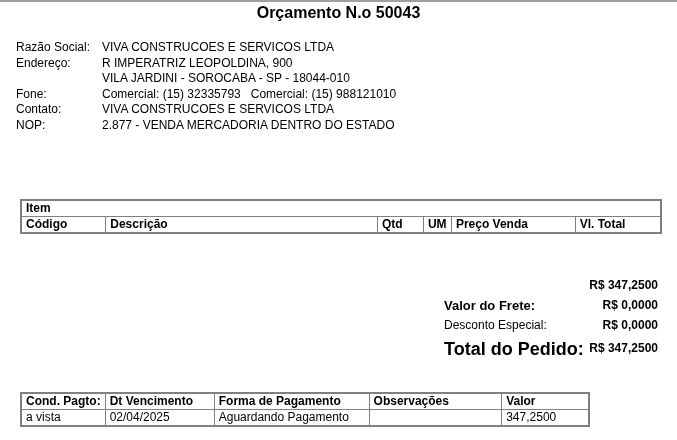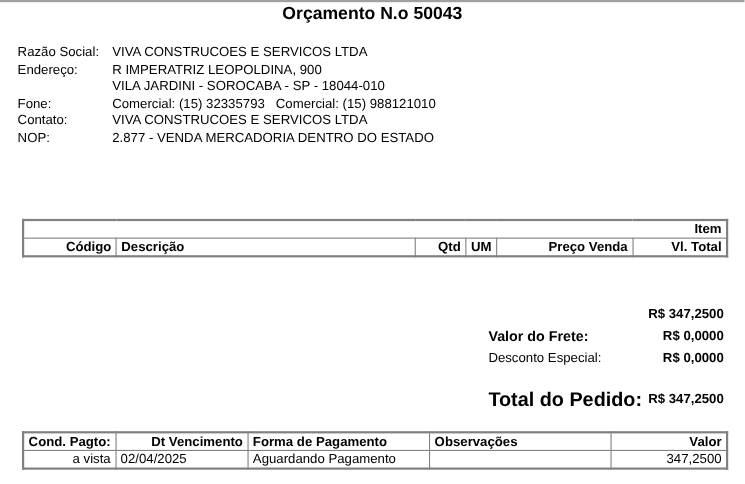--- a/index.html
+++ b/index.html
@@ -14,26 +14,26 @@
   .info-row { height: 15.5px; line-height: 15.5px; white-space: nowrap; }
   .info-label { display: inline-block; width: 86px; }
   .info-row.bold { font-weight: bold; }
   .ie-gap { display: inline-block; width: 30px; }
   .fone-gap { display: inline-block; width: 10px; }
 
   table.grid { position: absolute; border-collapse: collapse; font-size: 12px; }
   table.grid td, table.grid th { border: 1px solid #808080; padding: 0 4px; height: 15px; line-height: 15px; white-space: nowrap; }
   table.grid { border: 2px solid #808080; }
   th { font-weight: bold; }
-  .c { text-align: right; }
+  .c { text-align: left; }
   .l { text-align: left; }
   .r { text-align: right; }
 
   #items { left: 20px; top: 199px; width: 642px; }
-  #payments { left: 20px; top: 392px; width: 642px; }
+  #payments { left: 20px; top: 392px; width: 570px; }
 
   .totals { position: absolute; left: 444px; top: 278px; width: 214px; }
   .tot-row { position: relative; height: 20px; }
   .tot-label { position: absolute; left: 0; white-space: nowrap; }
   .tot-val { position: absolute; right: 0; font-weight: bold; white-space: nowrap; }
   .tot-row.b .tot-label { font-weight: bold; font-size: 13px; }
   .tot-row.big .tot-label { font-weight: bold; font-size: 18px; top: -2px; }
 </style>
 </head>
 <body>
@@ -91,21 +91,21 @@
     <span class="tot-val">R$ 347,2500</span>
   </div>
   <div class="tot-row b">
     <span class="tot-label">Valor do Frete:</span>
     <span class="tot-val">R$ 0,0000</span>
   </div>
   <div class="tot-row">
     <span class="tot-label">Desconto Especial:</span>
     <span class="tot-val">R$ 0,0000</span>
   </div>
-  <div class="tot-row big" style="margin-top:17px">
+  <div class="tot-row big" style="margin-top:3px">
     <span class="tot-label">Total do Pedido:</span>
     <span class="tot-val">R$ 347,2500</span>
   </div>
 </div>
 
 <table class="grid" id="payments">
   <colgroup>
     <col style="width:81px">
       <col style="width:121px">
       <col style="width:166px">

